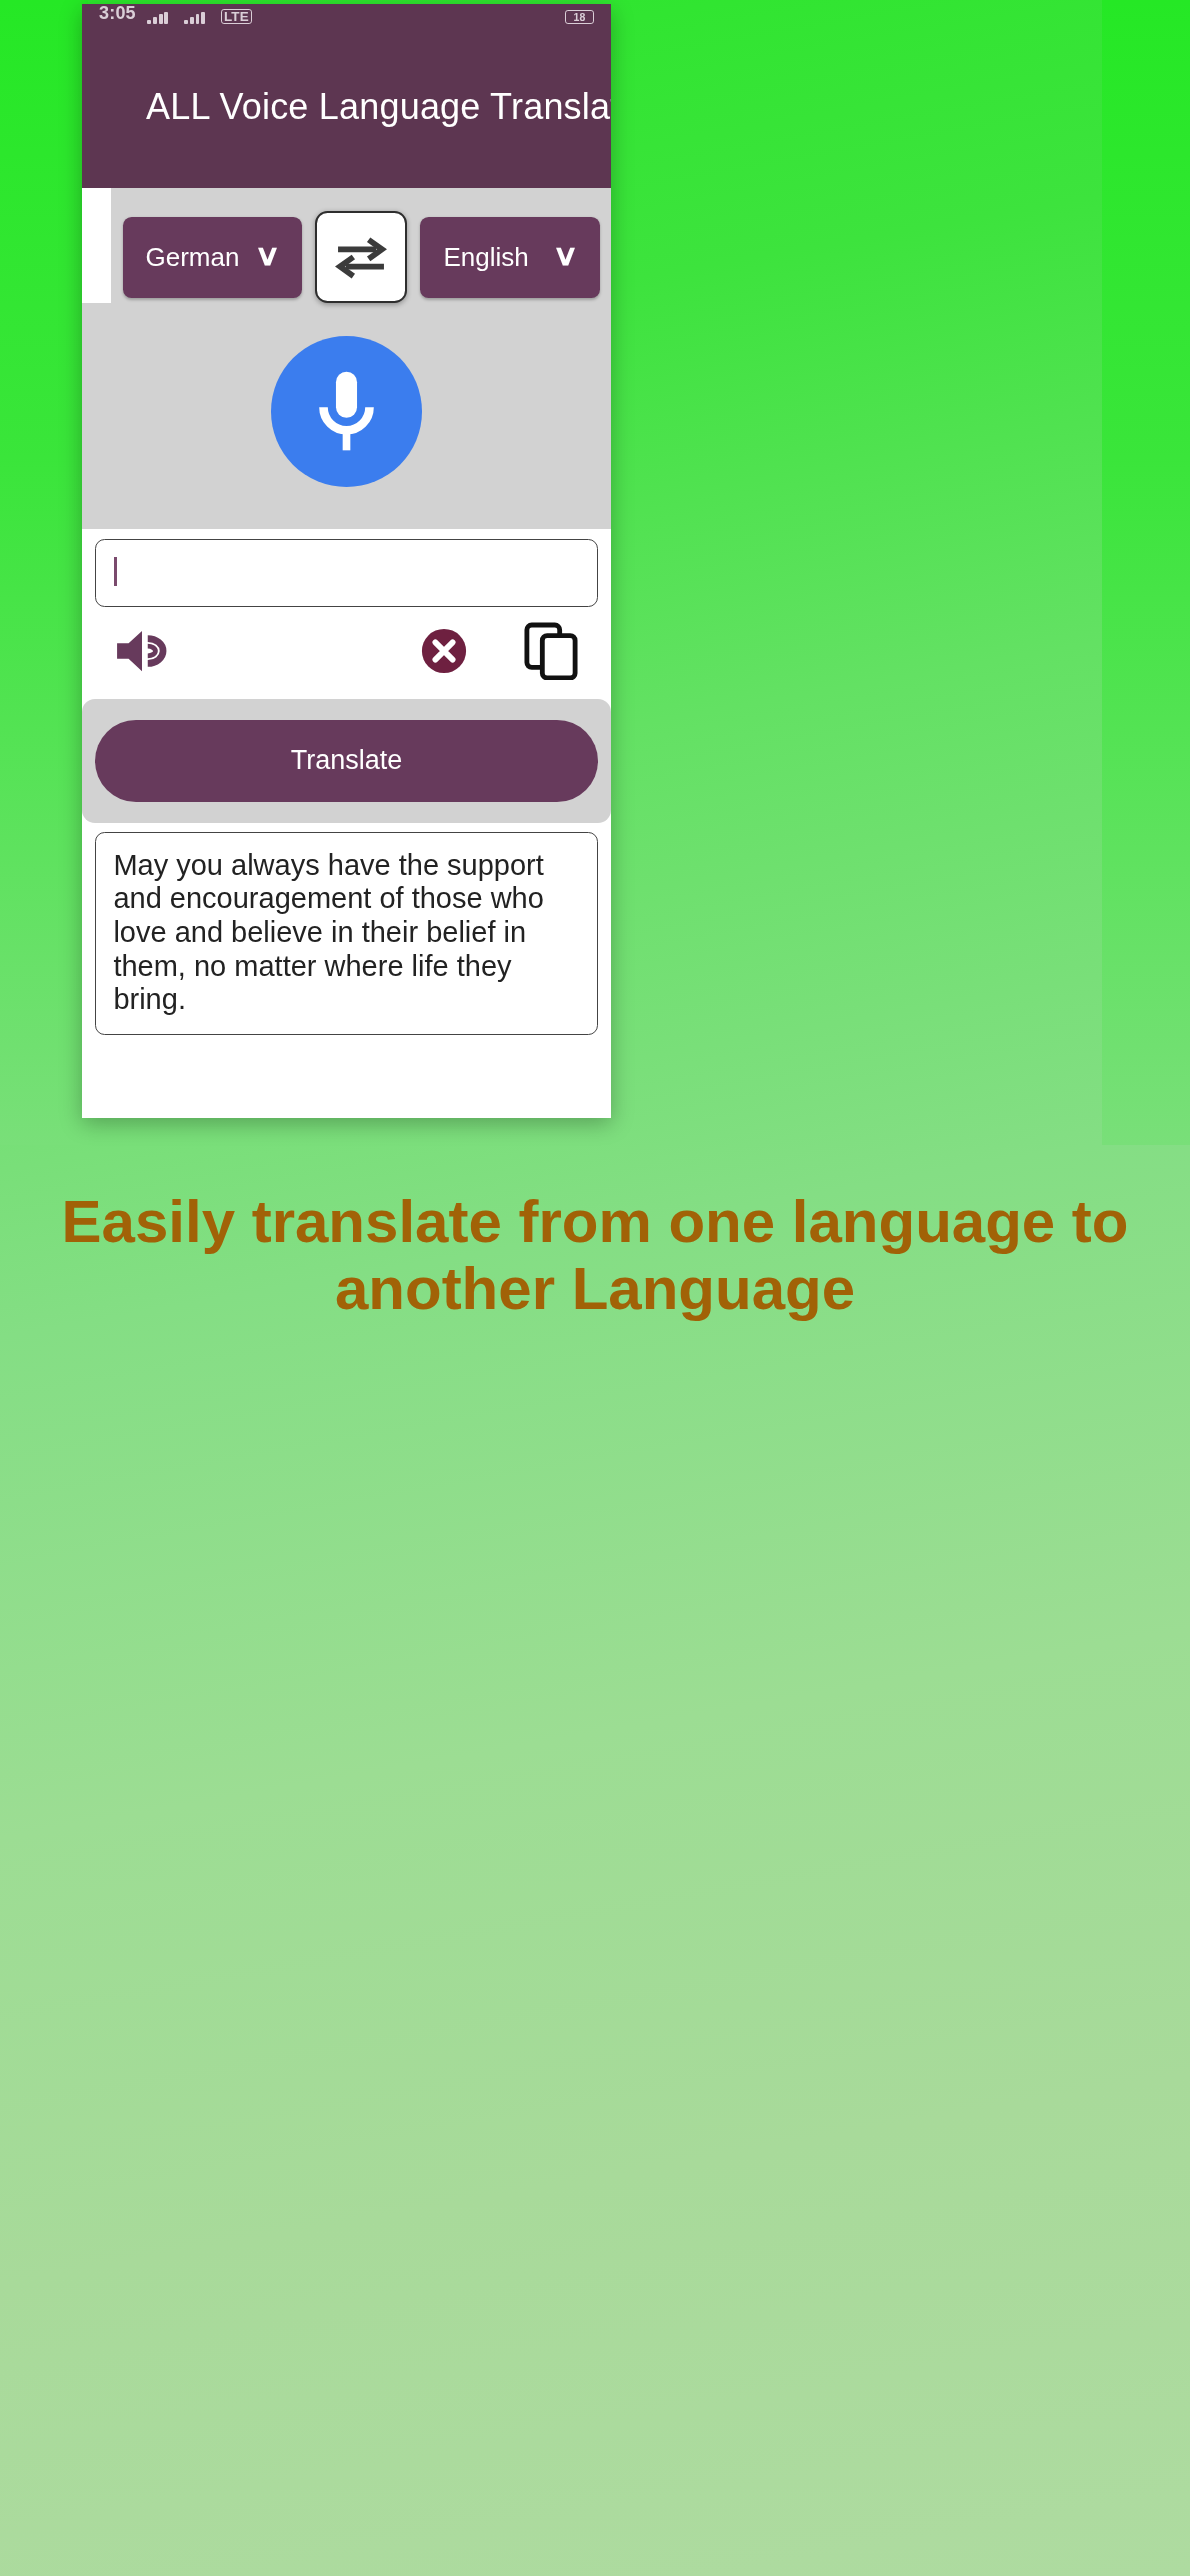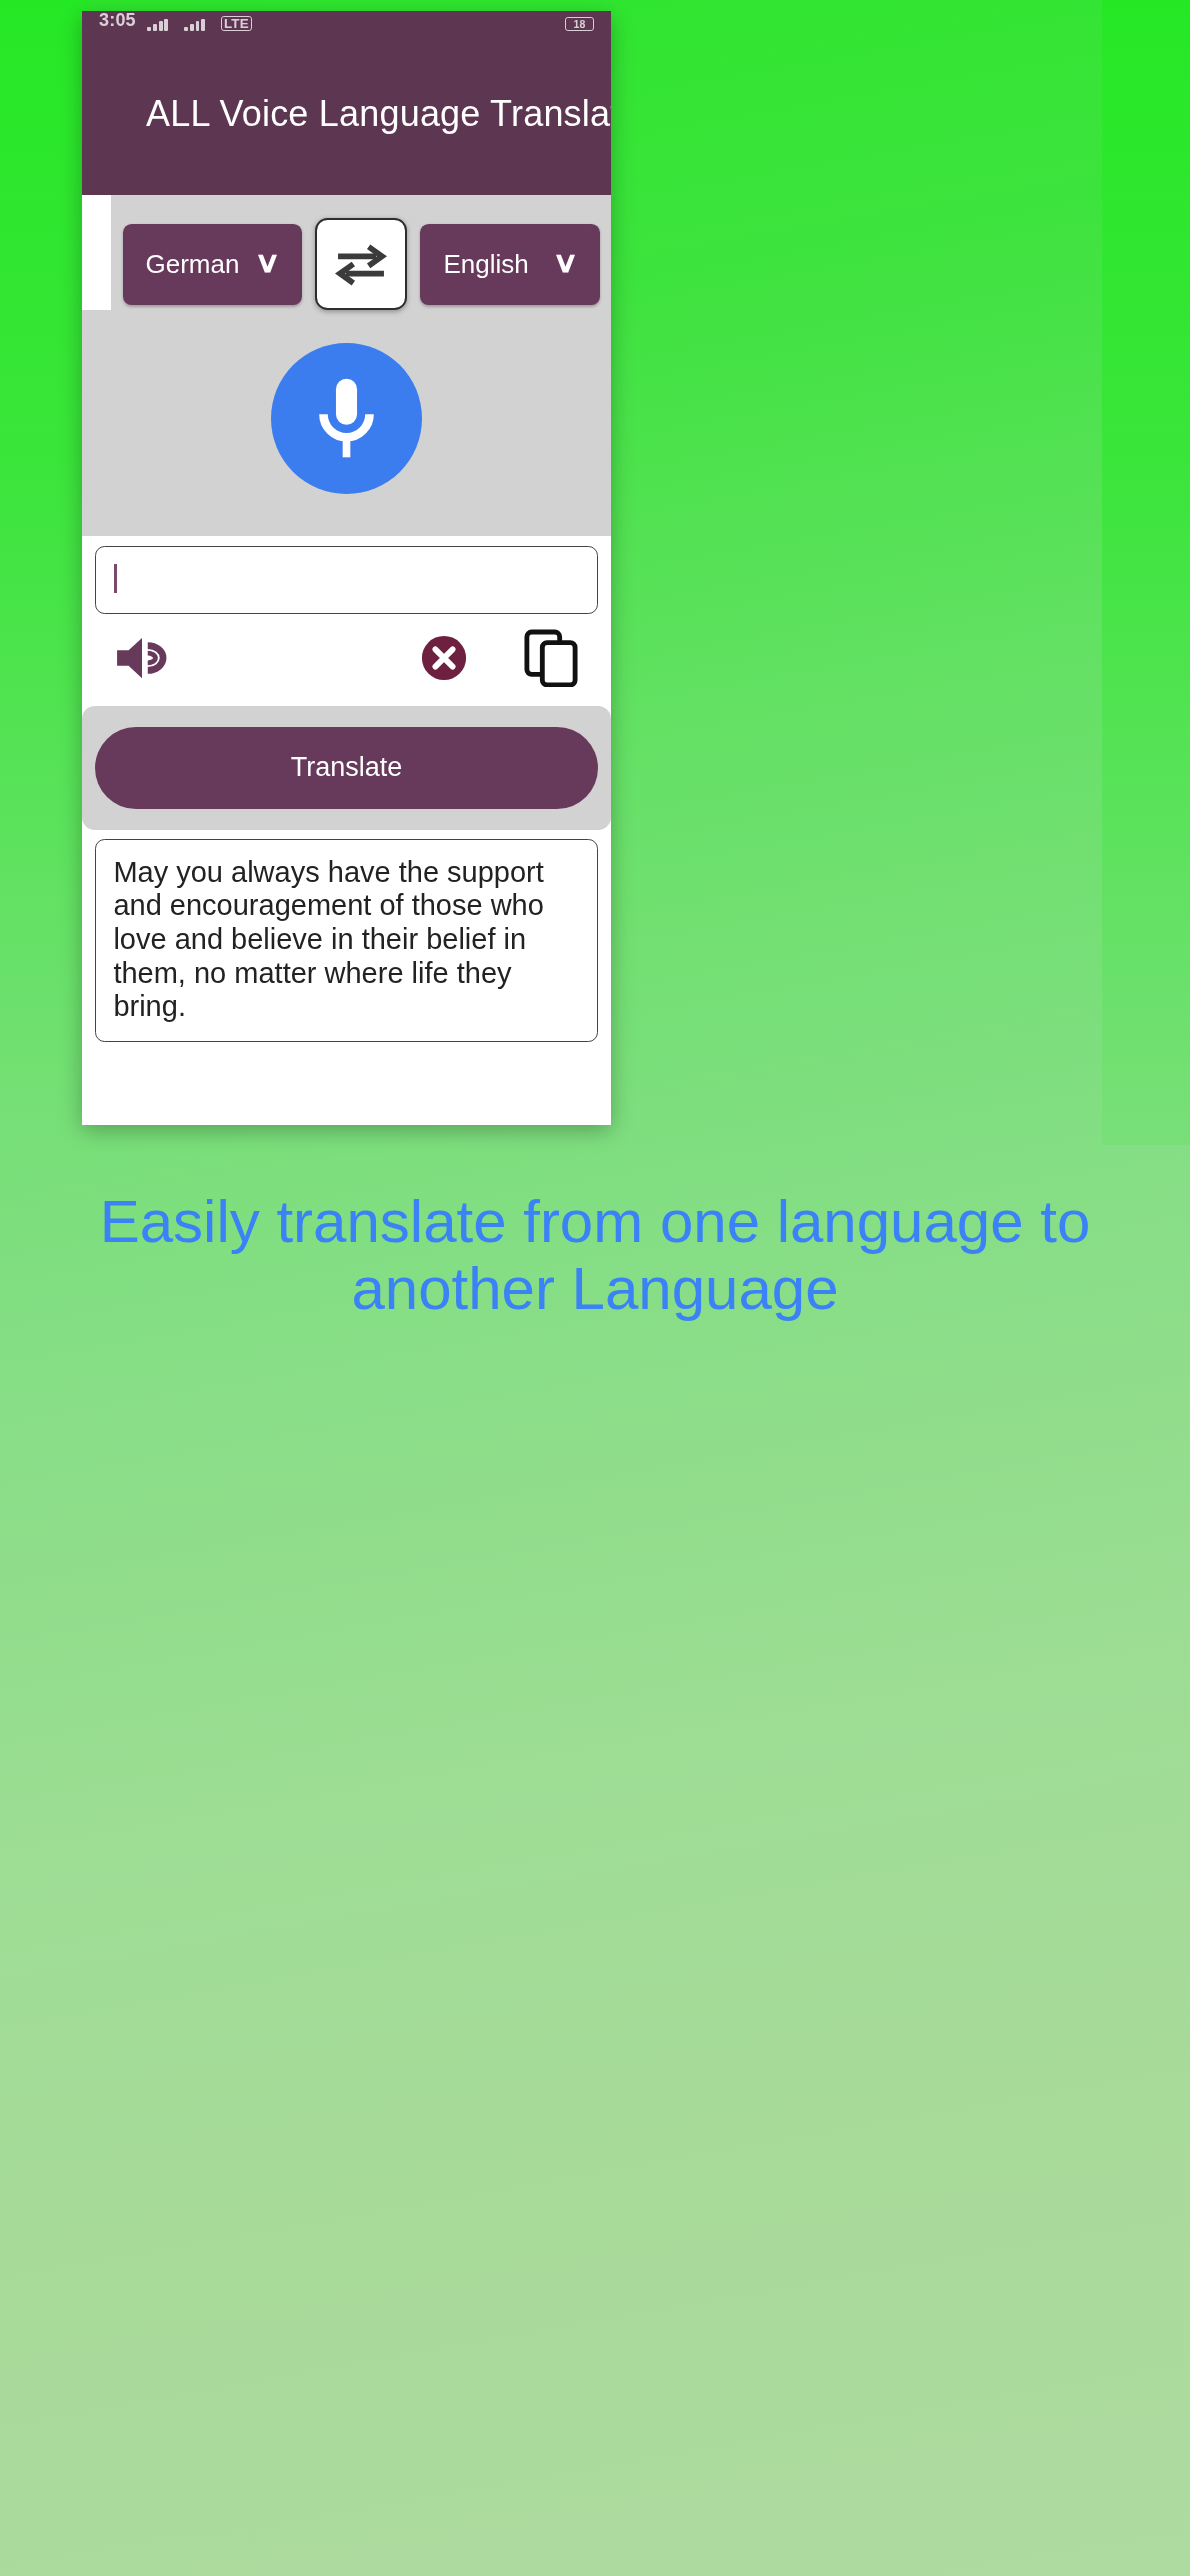--- a/index.html
+++ b/index.html
@@ -11,21 +11,21 @@
     position:relative;
   }
   
   .edge-l, .edge-r {
     position:absolute; top:0; width:88px; height:1145px;
   }
   .edge-l { left:0;  background:linear-gradient(180deg,#25E825,#3AE53A 40%,#5FE25F 75%,#79DF79); }
   .edge-r { right:0; background:linear-gradient(180deg,#25E825,#3AE53A 40%,#5FE25F 75%,#79DF79); }
 
   .phone {
-    position:absolute; left:82px; top:11px; width:529px; height:1114px;
+    position:absolute; left:82px; top:4px; width:529px; height:1114px;
     background:#fff; overflow:hidden;
     box-shadow:0 5.8px 21px rgba(0,0,0,.28);
   }
 
   
   .statusbar {
     height:21px; background:#5D3651; color:#e8dfe6;
     display:flex; align-items:flex-end; padding:0 17px 1px 17px;
     font-size:18px; letter-spacing:0.2px;
   }
@@ -87,22 +87,22 @@
   
   .btnband { background:#d2d2d2; padding:21px 13.4px 21px 13.4px;border-radius:13px; }
   .translate-btn {
     height:82px;background:#673A5C;border-radius:42px;color:#fff;font-size:27px;
     display:flex;align-items:center;justify-content:center;cursor:pointer;
   }
 
   
   .caption {
     position:absolute; left:0; right:0; top:1188px;
-    text-align:center; font-size:60px; line-height:1.12; color:#3b82f6;
-    padding:0 33px; font-weight:400;
+    text-align:center; font-size:60px; line-height:1.12; color:#a16207;
+    padding:0 33px; font-weight:700;
   }
 </style>
 </head>
 <body>
 
 <div class="edge-l"></div>
 <div class="edge-r"></div>
 
 <div class="phone">
 

